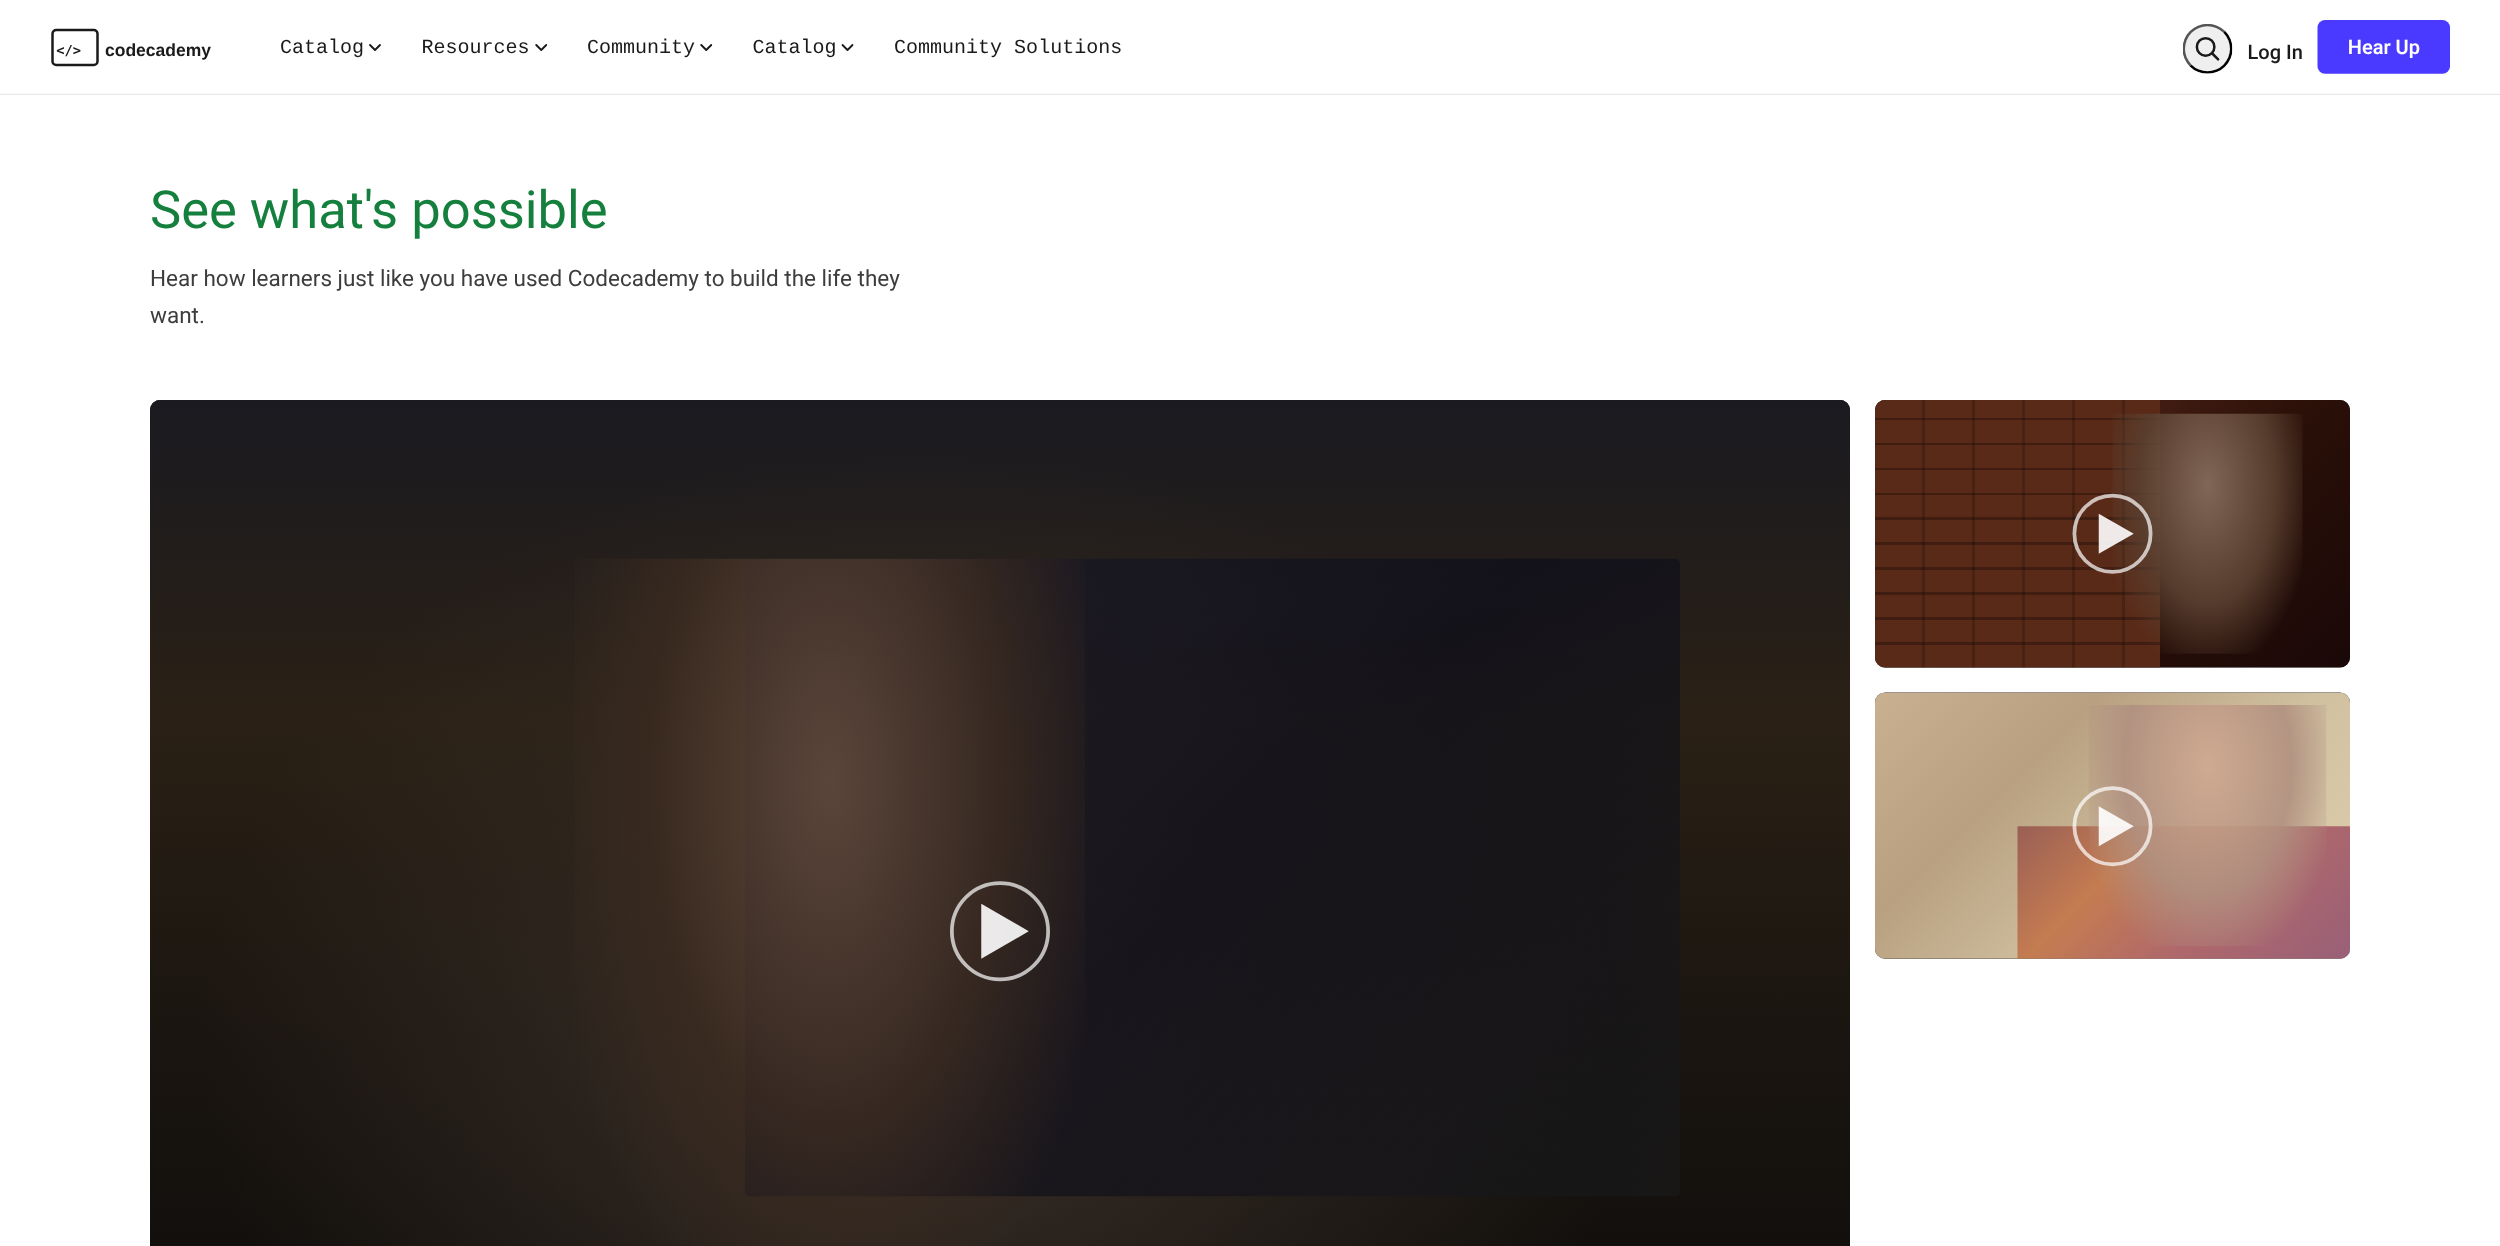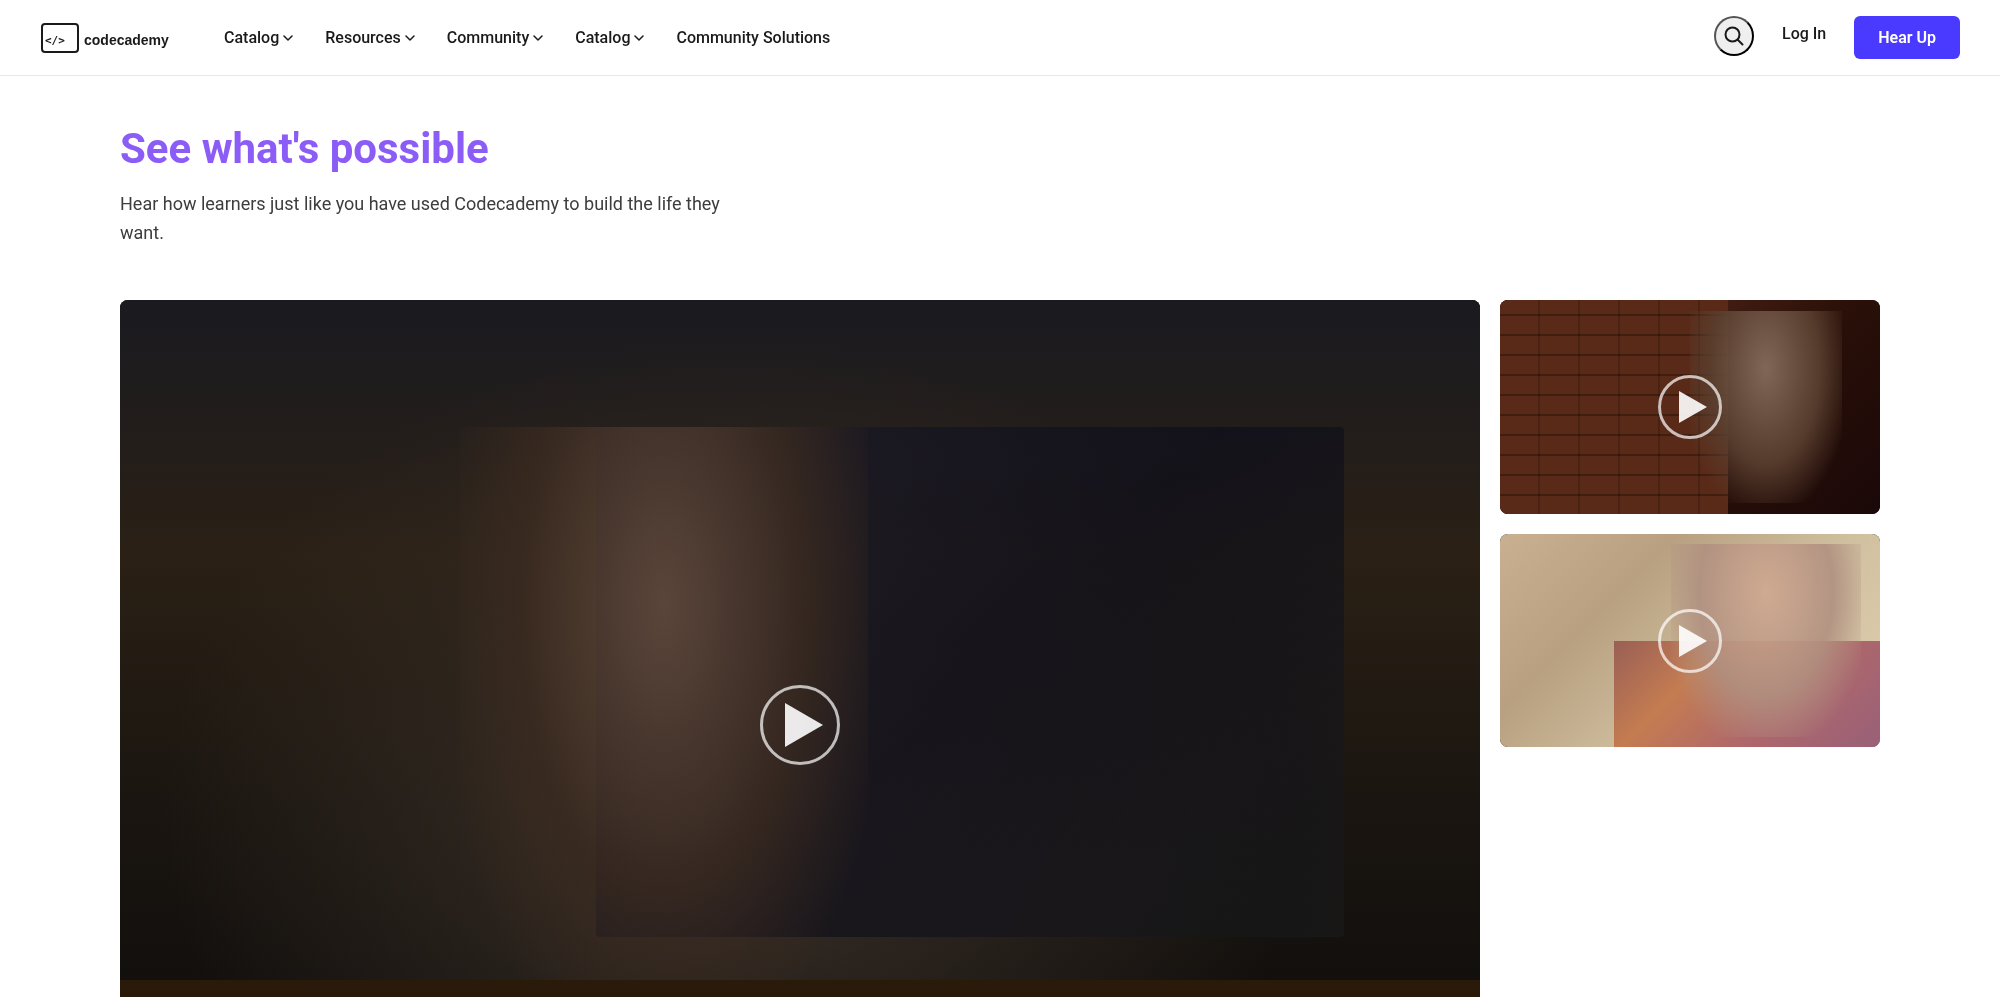--- a/index.html
+++ b/index.html
@@ -50,32 +50,33 @@
       align-items: center;
       gap: 4px;
       padding: 8px 12px;
       font-size: 16px;
       font-weight: 500;
       color: #1a1a1a;
       cursor: pointer;
       border-radius: 4px;
       text-decoration: none;
       white-space: nowrap;
+      font-family: Liberation Mono, monospace;
     }
 
     .nav-chevron {
       width: 10px;
       height: 10px;
       display: inline-block;
     }
 
     .navbar-actions {
       display: flex;
-      align-items: flex-start;
-      gap: 24px;
+      align-items: flex-end;
+      gap: 8px;
     }
 
     .search-icon-btn {
       width: 40px;
       height: 40px;
       display: flex;
       align-items: center;
       justify-content: center;
       cursor: pointer;
       border-radius: 50%;
@@ -103,24 +104,25 @@
       white-space: nowrap;
     }
 
     
     .main-content {
       padding: 48px 120px 40px 120px;
     }
 
     .section-title {
       font-size: 42px;
-      font-weight: 700;
-      color: #8b5cf6;
+      font-weight: 400;
+      color: #15803d;
       margin-bottom: 16px;
       line-height: 1.2;
+      margin-top: 20px;
     }
 
     .section-subtitle {
       font-size: 18px;
       color: #3d3d3d;
       line-height: 1.6;
       max-width: 640px;
       margin-bottom: 52px;
     }
 

